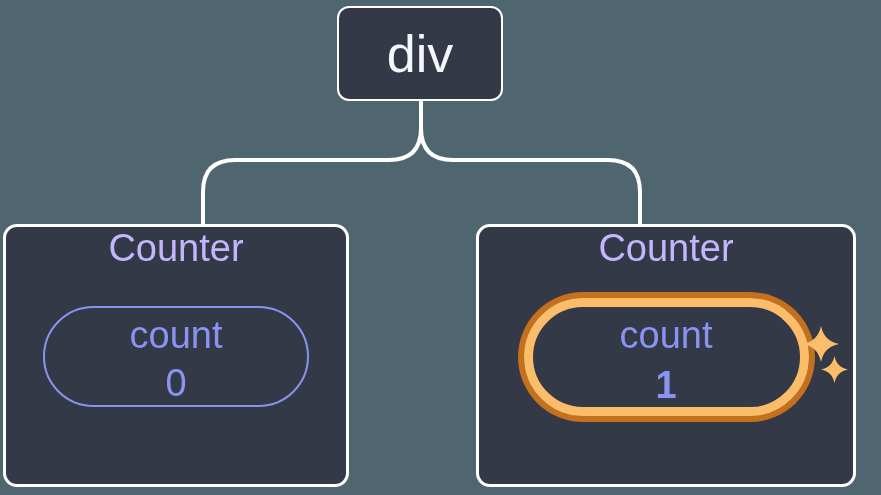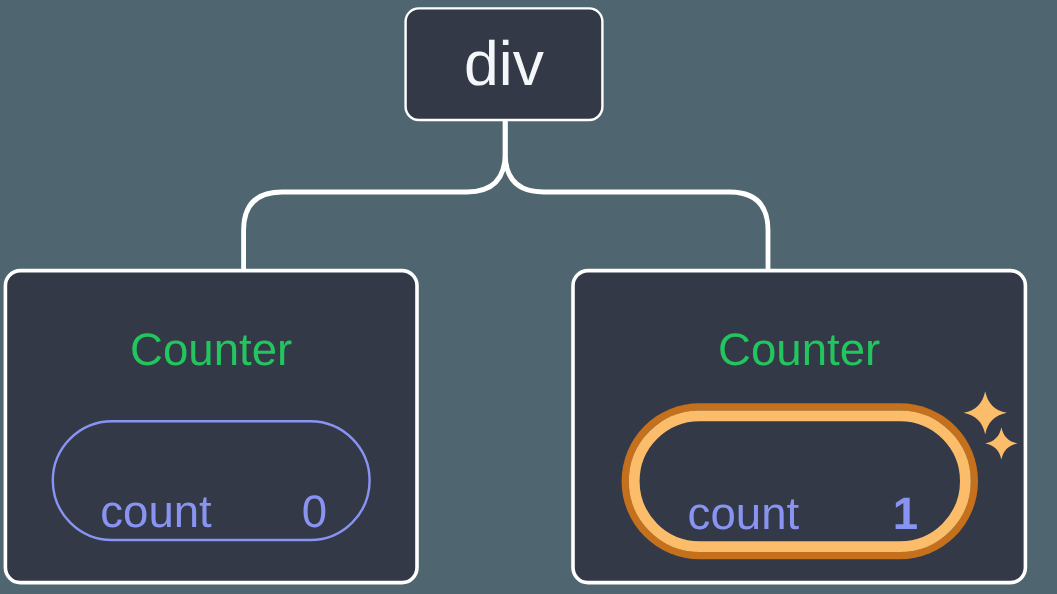--- a/index.html
+++ b/index.html
@@ -38,31 +38,31 @@
     height: 263px;
     box-sizing: border-box;
     background: #333947;
     border: 3px solid #FFFFFF;
     border-radius: 14px;
     display: flex; flex-direction: column; align-items: center;
   }
   .card-left  { left: 3px;   width: 346px; }
   .card-right { left: 476px; width: 380px; }
   .card-title {
-    margin-top: 44px;
     font-size: 38px;
     font-weight: 500;
     line-height: 42px;
-    color: #22c55e;
+    color: #c4b5fd;
   }
   .state-pill {
     box-sizing: border-box;
     display: flex;
-    align-items: flex-end;
+    align-items: center;
     overflow: hidden;
+    flex-direction: column;
   }
   .pill-plain {
     margin-top: 37px;
     width: 266px; height: 101px;
     border: 2px solid #8994F2;
     border-radius: 52px;
   }
   .pill-highlight {
     margin-top: 29px;
     width: 285px; height: 118px;

